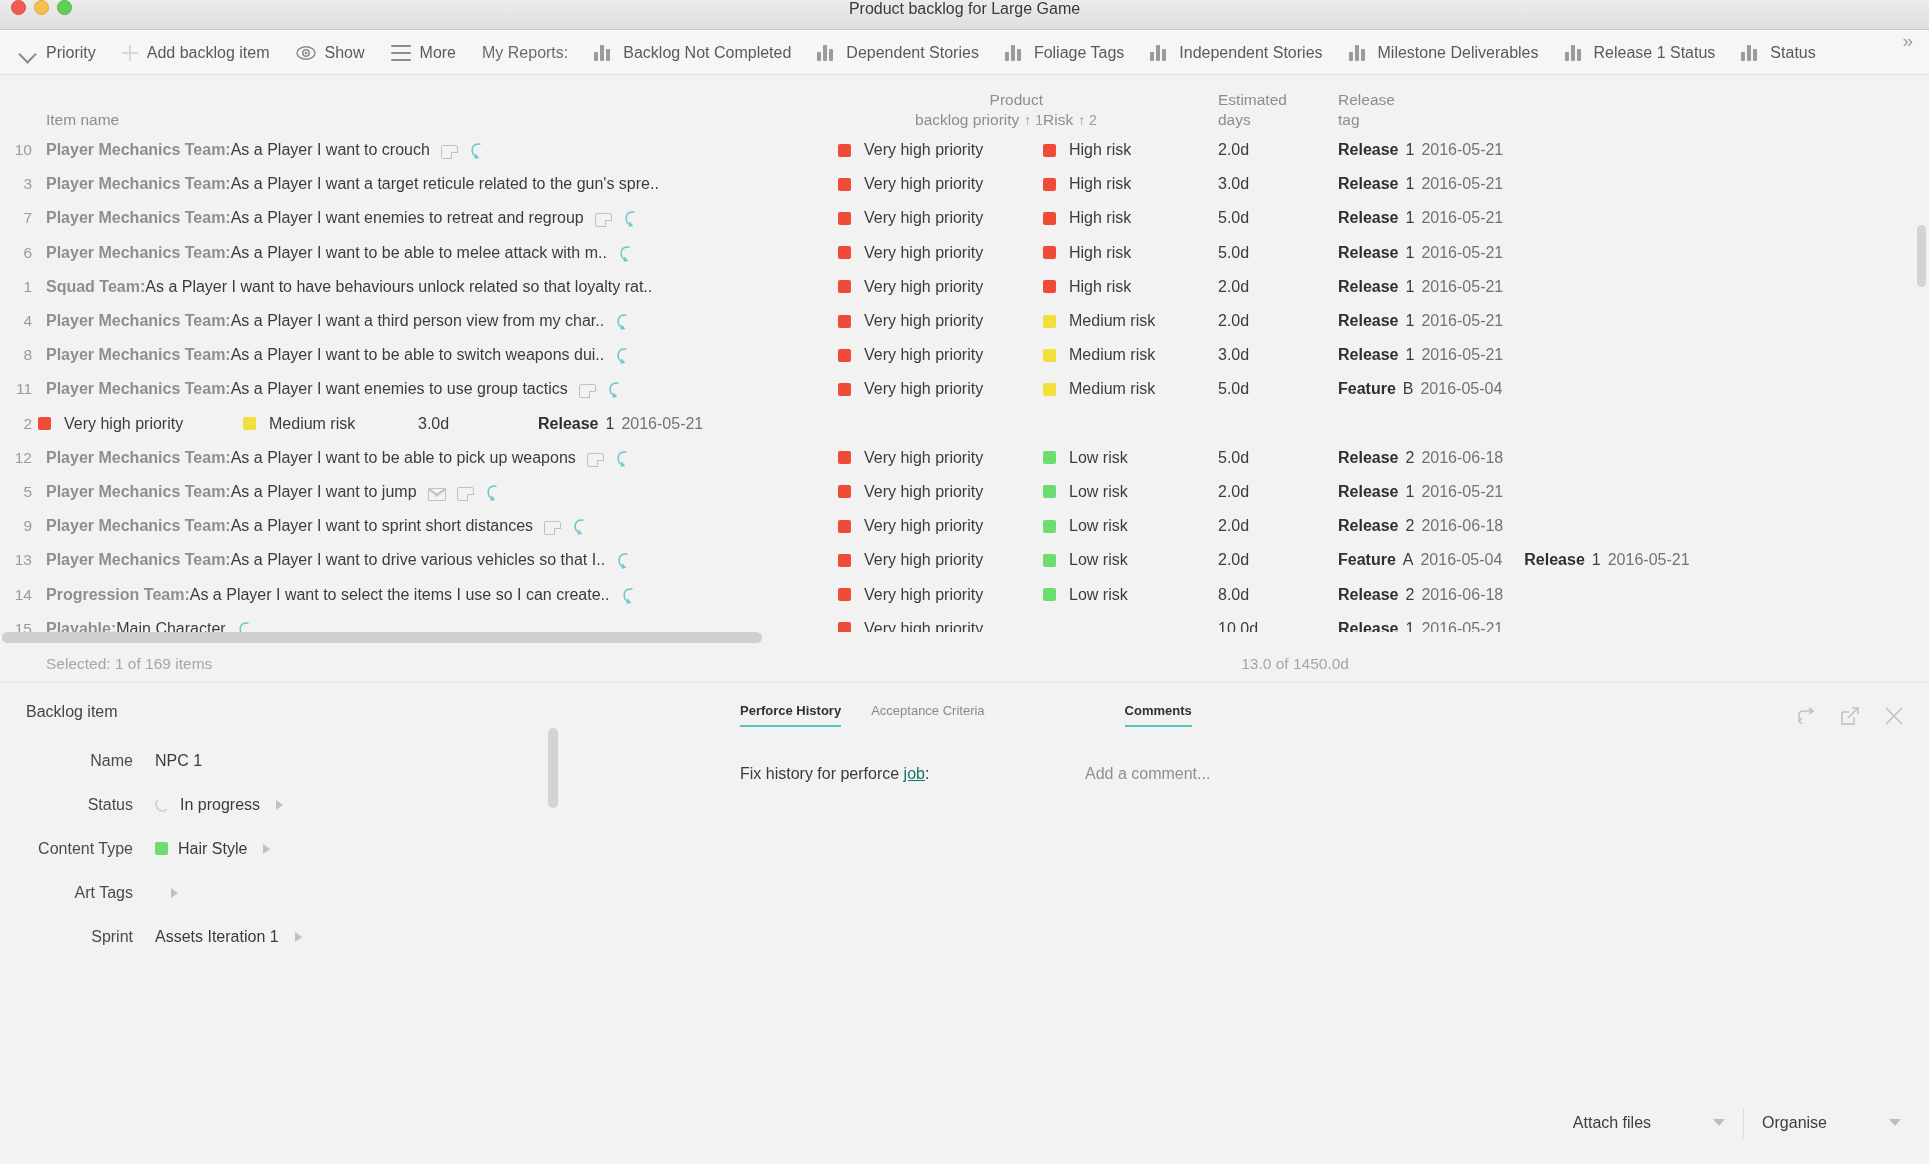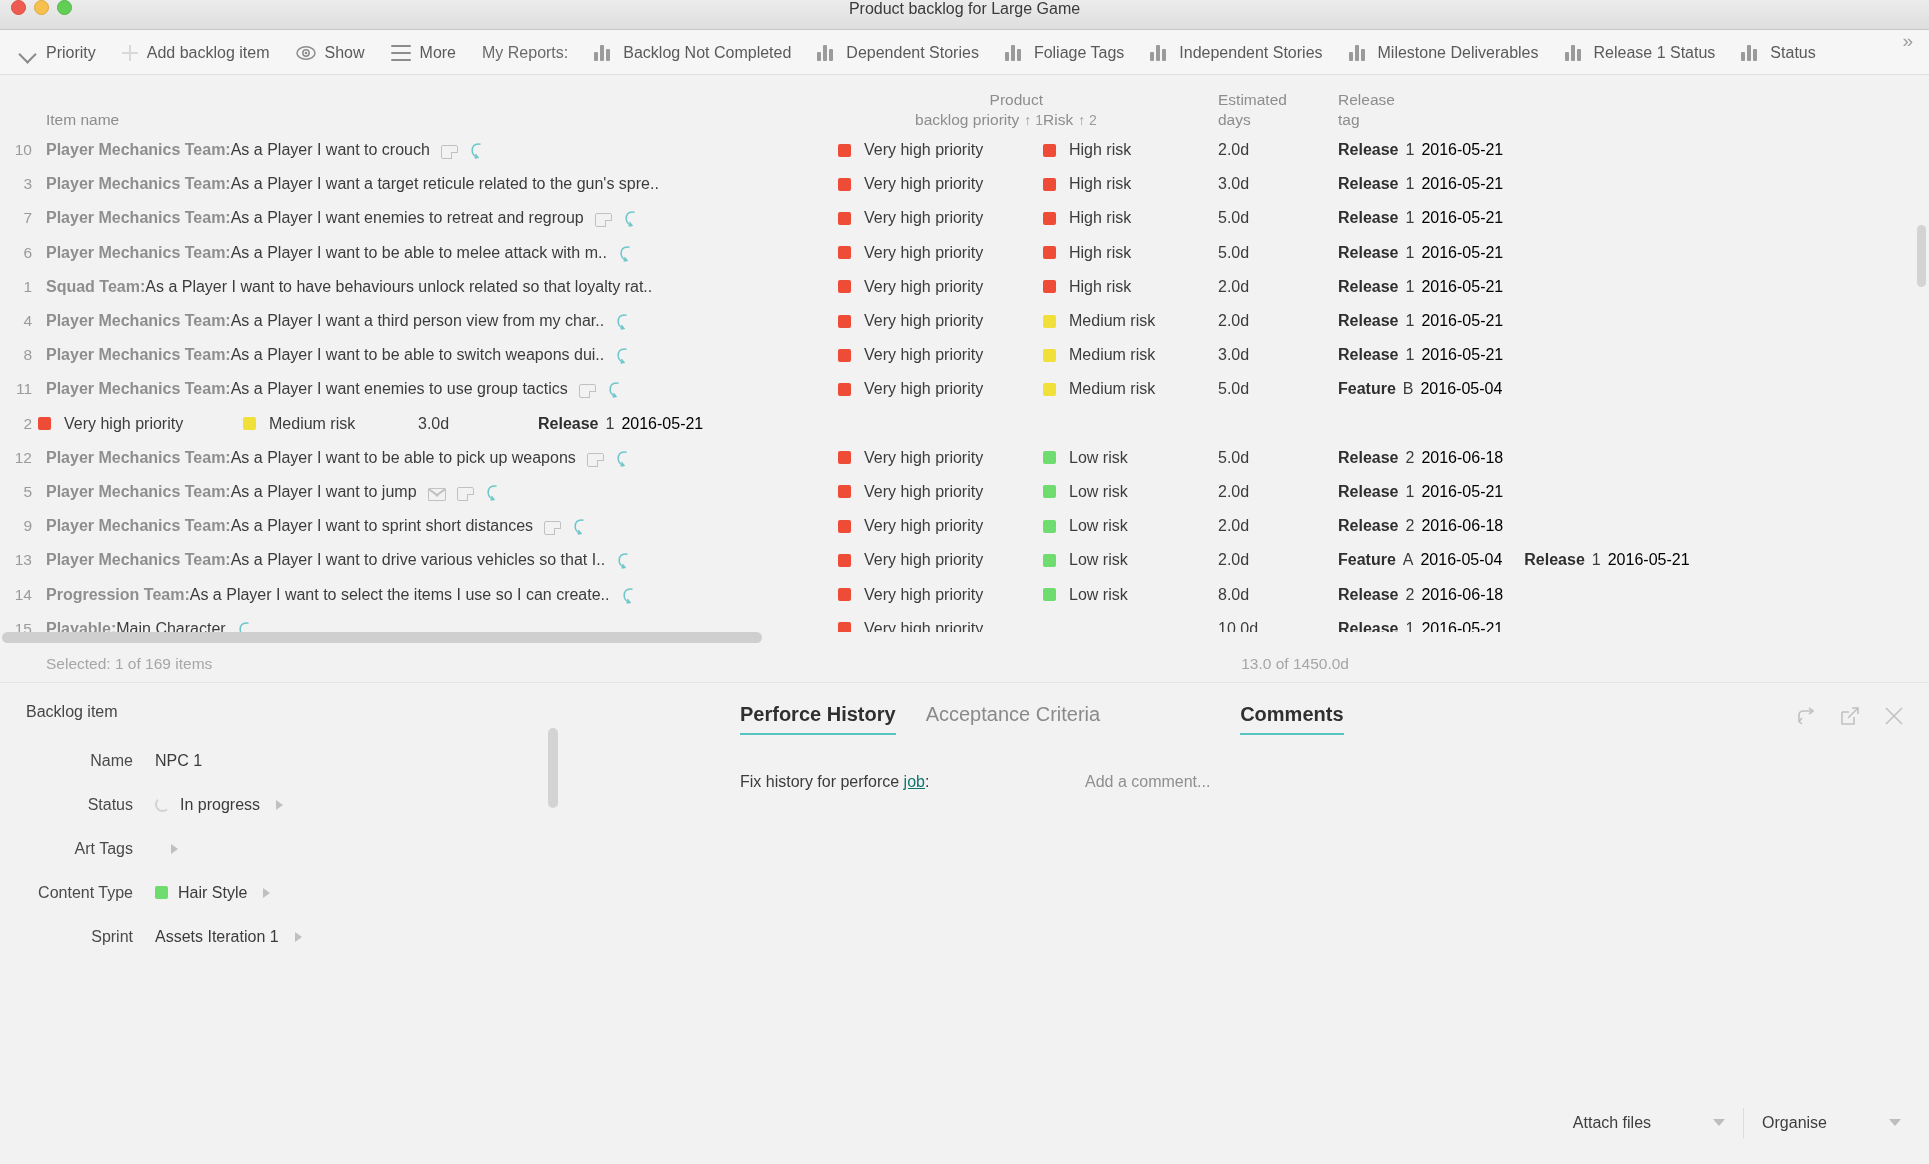--- a/index.html
+++ b/index.html
@@ -110,21 +110,21 @@
   .sq.yellow { background: #f2e03a; }
   .sq.green  { background: #6fdc6f; }
 
   .cellflex { display: flex; align-items: center; }
   .lbl { color: #3c3c3c; }
   .days { color: #3c3c3c; }
 
   .reltag { display: inline-flex; align-items: baseline; gap: 7px; margin-right: 22px; }
   .reltag .rname { color: #2f2f2f; font-weight: bold; }
   .reltag .rnum  { color: #3c3c3c; font-weight: normal; }
-  .reltag .rdate { color: #000000; }
+  .reltag .rdate { color: #737373; }
 
   
   .ri { margin-left: 11px; flex: 0 0 auto; opacity: .85; }
   .ri-note {
     width: 17px; height: 14px; border: 1.6px solid #b9b9b9;
     border-radius: 2px; display: inline-block; position: relative;
   }
   .ri-note::after {
     content: ""; position: absolute; right: -1px; bottom: -1px;
     width: 6px; height: 6px; background: #f2f2f2;
@@ -199,21 +199,21 @@
     display: inline-block;
   }
   .detail-vscroll {
     position: absolute; left: 548px; top: 45px;
     width: 10px; height: 80px; border-radius: 5px; background: #d3d3d3;
   }
 
   .detail-right { flex: 1 1 auto; position: relative; padding-top: 20px; }
   .tabs-row { display: flex; align-items: flex-start; }
   .tab {
-    font-size: 20px; padding-bottom: 7px; margin-right: 30px;
+    font-size: 13px; padding-bottom: 7px; margin-right: 30px;
     color: #6f6f6f; border-bottom: 2px solid transparent;
   }
   .tab.active { color: #303030; font-weight: bold; border-bottom-color: #57c4c4; }
   .tab.plain  { color: #8a8a8a; }
   .tab-gap { width: 110px; }
 
   .history-body { margin-top: 38px; font-size: 16px; color: #3b3b3b; }
   .link { color: #0f766e; text-decoration: underline; }
   .comment-ph { font-size: 16px; color: #8f8f8f; margin-top: 38px; }
 
@@ -760,31 +760,31 @@
         </div>
         <div class="field">
           <div class="field-label">Status</div>
           <div class="field-value">
             <span class="spinner-ic"></span>
             <span>In progress</span>
             <span class="arrow-r"></span>
           </div>
         </div>
         <div class="field">
-          <div class="field-label">Art Tags</div>
-          <div class="field-value">
-            <span></span>
-            <span class="arrow-r"></span>
-          </div>
-        </div>
-        <div class="field">
           <div class="field-label">Content Type</div>
           <div class="field-value">
             <span class="sq green" style="margin-right:0"></span>
             <span>Hair Style</span>
+            <span class="arrow-r"></span>
+          </div>
+        </div>
+        <div class="field">
+          <div class="field-label">Art Tags</div>
+          <div class="field-value">
+            <span></span>
             <span class="arrow-r"></span>
           </div>
         </div>
         <div class="field">
           <div class="field-label">Sprint</div>
           <div class="field-value">
             <span>Assets Iteration 1</span>
             <span class="arrow-r"></span>
           </div>
         </div>

